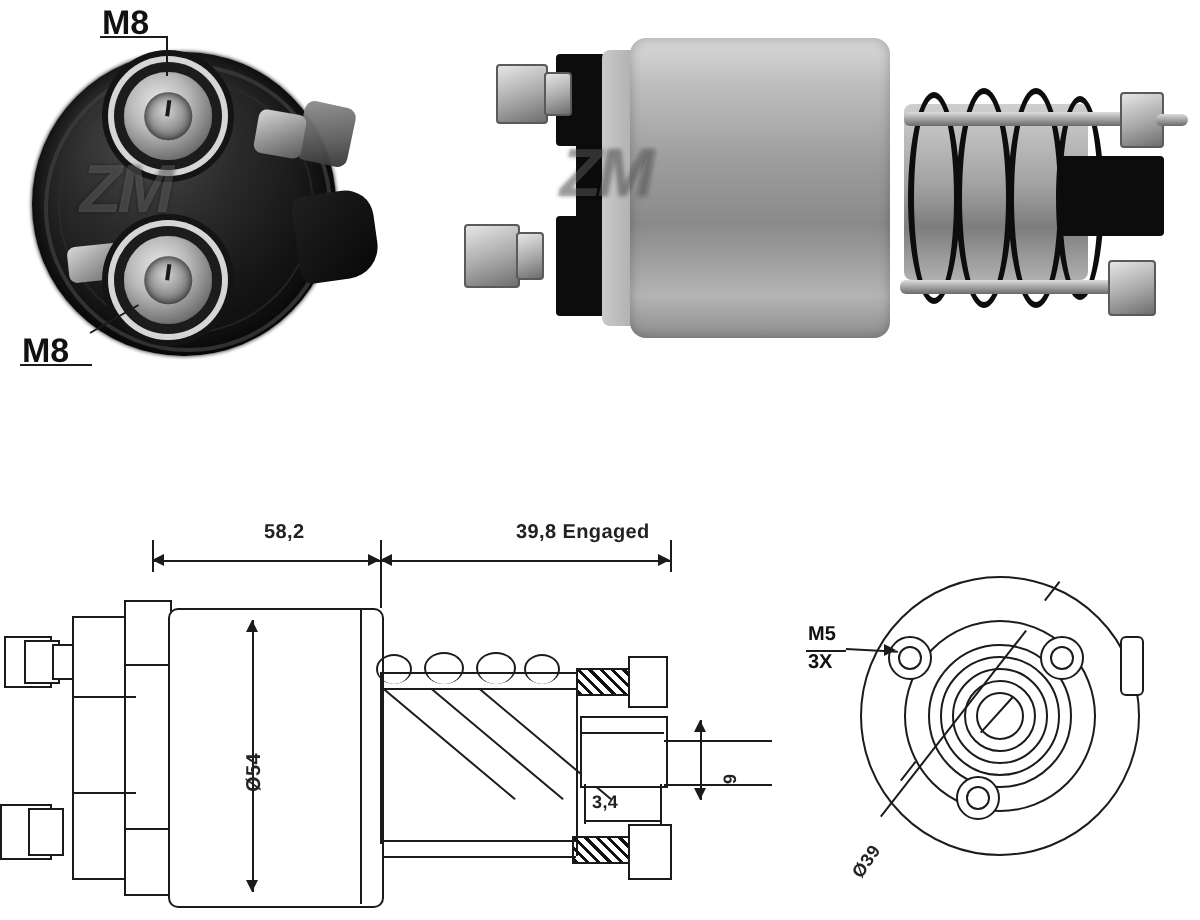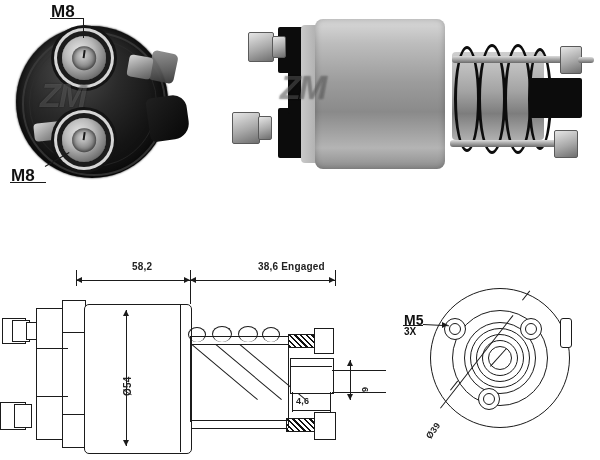--- a/index.html
+++ b/index.html
@@ -186,21 +186,21 @@
 
   <div class="abs" style="left:0;top:248px;width:392px;height:230px;text-align:right;">
 
     <div class="dimtext abs" style="left:132px;top:13px;">58,2</div>
     <div class="ln hln abs" style="left:76px;top:32px;width:114px;"></div>
     <div class="arrL abs" style="left:76px;top:29px;"></div>
     <div class="arrR abs" style="left:184px;top:29px;"></div>
     <div class="ln vln abs" style="left:76px;top:22px;height:16px;"></div>
     <div class="ln vln abs" style="left:190px;top:22px;height:34px;"></div>
 
-    <div class="dimtext abs" style="left:258px;top:13px;">38,6 Engaged</div>
+    <div class="dimtext abs" style="left:258px;top:13px;">39,8 Engaged</div>
     <div class="ln hln abs" style="left:190px;top:32px;width:145px;"></div>
     <div class="arrL abs" style="left:190px;top:29px;"></div>
     <div class="arrR abs" style="left:329px;top:29px;"></div>
     <div class="ln vln abs" style="left:335px;top:22px;height:16px;"></div>
 
     <div class="rect abs" style="left:2px;top:70px;width:22px;height:24px;"></div>
     <div class="rect abs" style="left:12px;top:72px;width:16px;height:20px;"></div>
     <div class="rect abs" style="left:26px;top:74px;width:12px;height:16px;"></div>
     <div class="rect abs" style="left:0px;top:154px;width:24px;height:26px;"></div>
     <div class="rect abs" style="left:14px;top:156px;width:16px;height:22px;"></div>
@@ -244,21 +244,21 @@
     <div class="rect abs" style="left:290px;top:110px;width:42px;height:34px;"></div>
     <div class="ln hln abs" style="left:290px;top:118px;width:42px;"></div>
     <div class="ln hln abs" style="left:332px;top:122px;width:54px;"></div>
     <div class="ln hln abs" style="left:332px;top:144px;width:54px;"></div>
 
     <div class="dimtext small abs rot90" style="left:360px;top:144px;">9</div>
     <div class="ln vln abs" style="left:350px;top:112px;height:40px;"></div>
     <div class="arrU abs" style="left:347px;top:112px;"></div>
     <div class="arrD abs" style="left:347px;top:146px;"></div>
 
-    <div class="dimtext small abs" style="left:296px;top:148px;">4,6</div>
+    <div class="dimtext small abs" style="left:296px;top:148px;">3,4</div>
     <div class="ln hln abs" style="left:292px;top:162px;width:38px;"></div>
     <div class="ln vln abs" style="left:292px;top:144px;height:20px;"></div>
     <div class="ln vln abs" style="left:330px;top:144px;height:20px;"></div>
   </div>
 
   <div class="abs" style="left:392px;top:230px;width:208px;height:230px;">
 
     <div class="circ abs" style="left:38px;top:58px;width:138px;height:138px;"></div>
     <div class="circ abs" style="left:60px;top:80px;width:94px;height:94px;"></div>
     <div class="circ abs" style="left:72px;top:92px;width:70px;height:70px;"></div>
@@ -273,21 +273,21 @@
     <div class="circf abs" style="left:52px;top:88px;width:20px;height:20px;">
       <div class="circ abs" style="left:4px;top:4px;width:10px;height:10px;"></div>
     </div>
     <div class="circf abs" style="left:128px;top:88px;width:20px;height:20px;">
       <div class="circ abs" style="left:4px;top:4px;width:10px;height:10px;"></div>
     </div>
     <div class="circf abs" style="left:86px;top:158px;width:20px;height:20px;">
       <div class="circ abs" style="left:4px;top:4px;width:10px;height:10px;"></div>
     </div>
 
-    <div class="lbl abs" style="left:12px;top:82px;font-size:14px;">M5</div>
+    <div class="lbl abs" style="left:12px;top:82px;font-size:10px;">M5</div>
     <div class="ln hln abs" style="left:11px;top:95px;width:20px;"></div>
     <div class="lbl abs" style="left:12px;top:96px;font-size:10px;">3X</div>
     <div class="ln abs" style="left:31px;top:94px;width:26px;height:1px;transform:rotate(3deg);transform-origin:left top;"></div>
     <div class="arrR abs" style="left:50px;top:92px;"></div>
 
     <div class="ln abs" style="left:48px;top:178px;width:118px;height:1px;transform:rotate(-52deg);transform-origin:left top;"></div>
     <div class="dimtext small abs rot45" style="left:32px;top:205px;">Ø39</div>
     <div class="ln abs" style="left:58px;top:160px;width:12px;height:1px;transform:rotate(-52deg);transform-origin:left top;"></div>
     <div class="ln abs" style="left:130px;top:70px;width:12px;height:1px;transform:rotate(-52deg);transform-origin:left top;"></div>
   </div>

